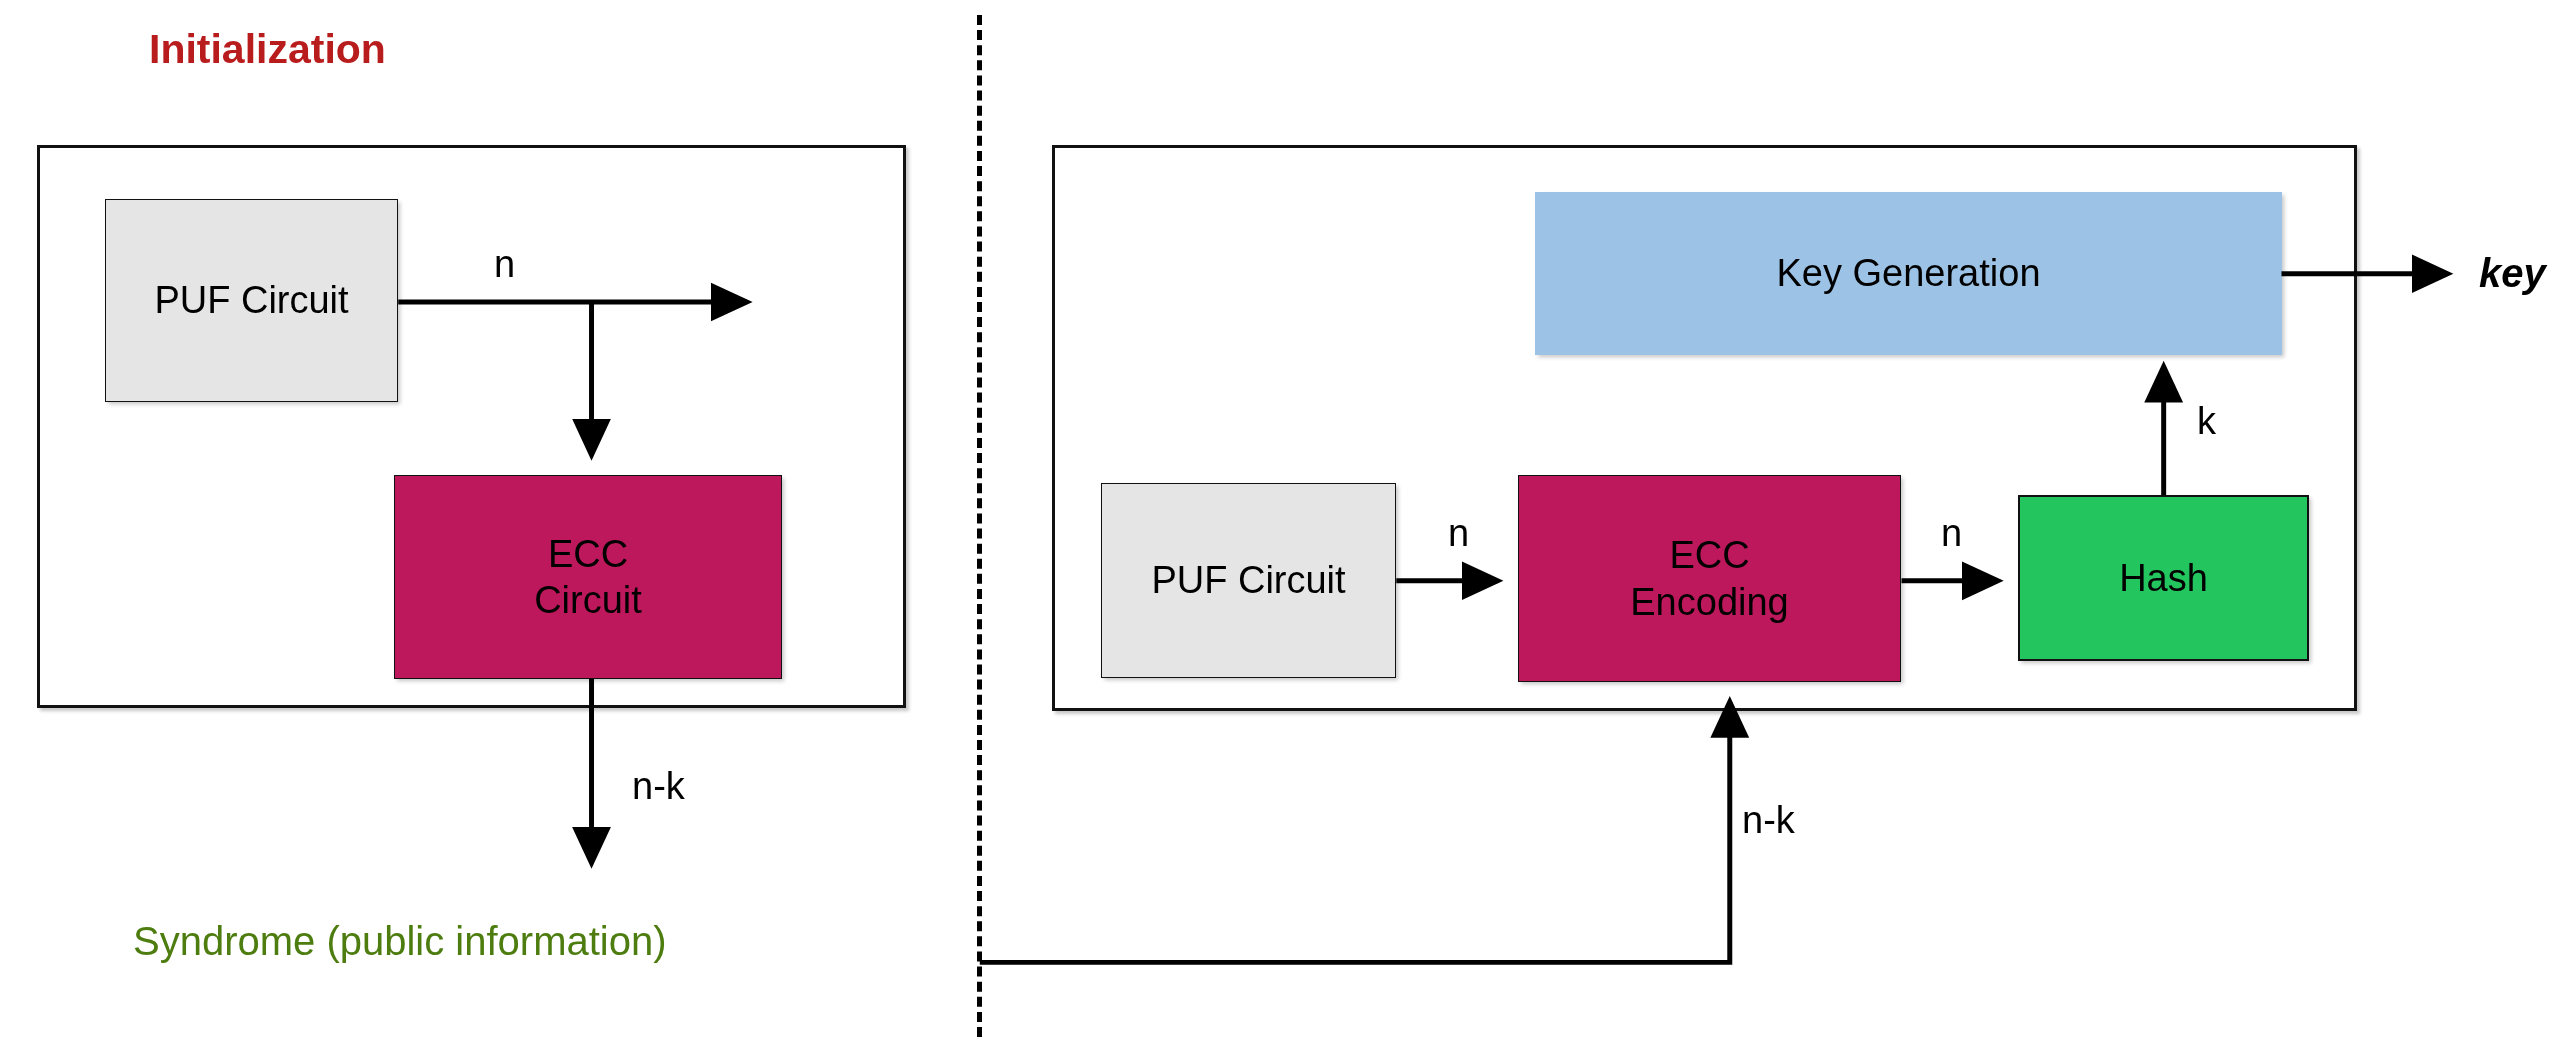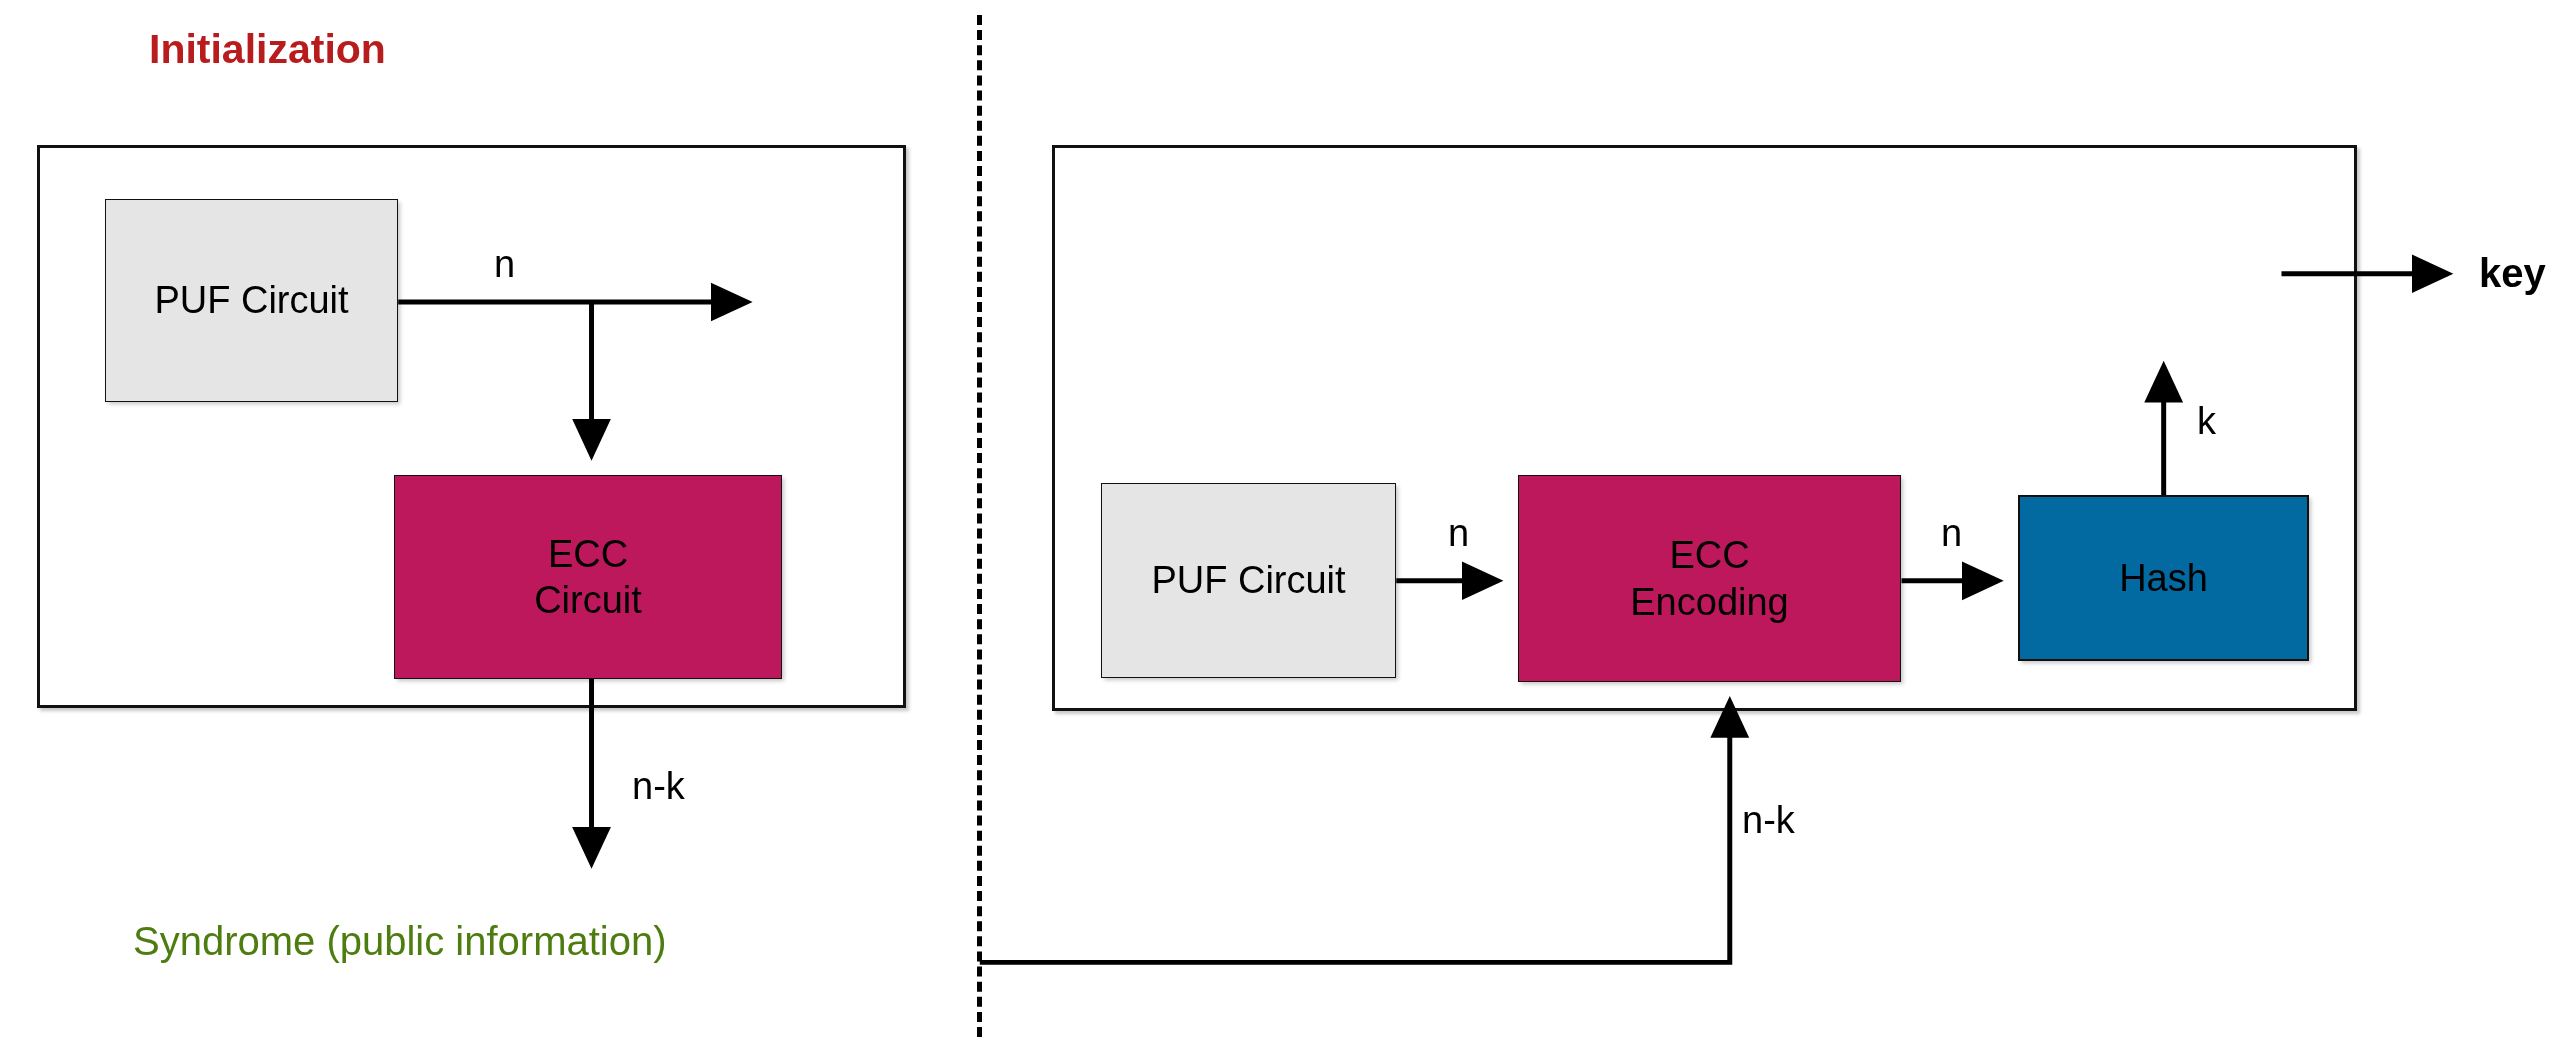--- a/index.html
+++ b/index.html
@@ -57,21 +57,21 @@
     justify-content:center;
     text-align:center;
     font-size:38px;
     line-height:1.22;
     color:#000000;
     box-shadow:3.3px 3.3px 4.1px rgba(0,0,0,0.22);
   }
   .block.gray{ background:#e5e5e5; border:1.7px solid #111111; }
   .block.white{ background:#be185d; border:1.7px solid #111111; }
   .block.lightblue{ background:#9CC3E5; border:none; }
-  .block.midblue{ background:#0369a1; border:2.5px solid #111111; }
+  .block.midblue{ background:#22c55e; border:2.5px solid #111111; }
 
   #blk-puf-init   { left:105px;  top:199px; width:293px; height:203px; }
   #blk-ecc-encode { left:394px;  top:475px; width:388px; height:204px; }
   #blk-keygen     { left:1535px; top:192px; width:747px; height:163px; }
   #blk-puf-regen  { left:1101px; top:483px; width:295px; height:195px; }
   #blk-ecc-decode { left:1518px; top:475px; width:383px; height:207px; }
   #blk-hash       { left:2018px; top:495px; width:291px; height:166px; }
 
   
   .edge-label{
@@ -88,20 +88,21 @@
   #lbl-k-regen     { left:2197px; top:402px; }
   #lbl-nk-regen    { left:1742px; top:801px; }
 
   .out-label{
     position:absolute;
     font-size:40px;
     font-weight:bold;
     line-height:1;
     white-space:nowrap;
     color:#000000;
+    font-style:italic;
   }
   #lbl-key { left:2479px; top:253px; }
 
   .free-text{
     position:absolute;
     font-size:40px;
     line-height:1;
     white-space:nowrap;
     color:#4d7c0f;
   }
@@ -132,20 +133,23 @@
     <span>PUF Circuit</span>
   </div>
 
   <div class="block white" id="blk-ecc-encode">
     <span>
       <span>ECC</span><br>
       <span>Circuit</span>
     </span>
   </div>
 
+  <div class="block lightblue" id="blk-keygen">
+    <span>Key Generation</span>
+  </div>
 
   <div class="block gray" id="blk-puf-regen">
     <span>PUF Circuit</span>
   </div>
 
   <div class="block white" id="blk-ecc-decode">
     <span>
       <span>ECC</span><br>
       <span>Encoding</span>
     </span>

